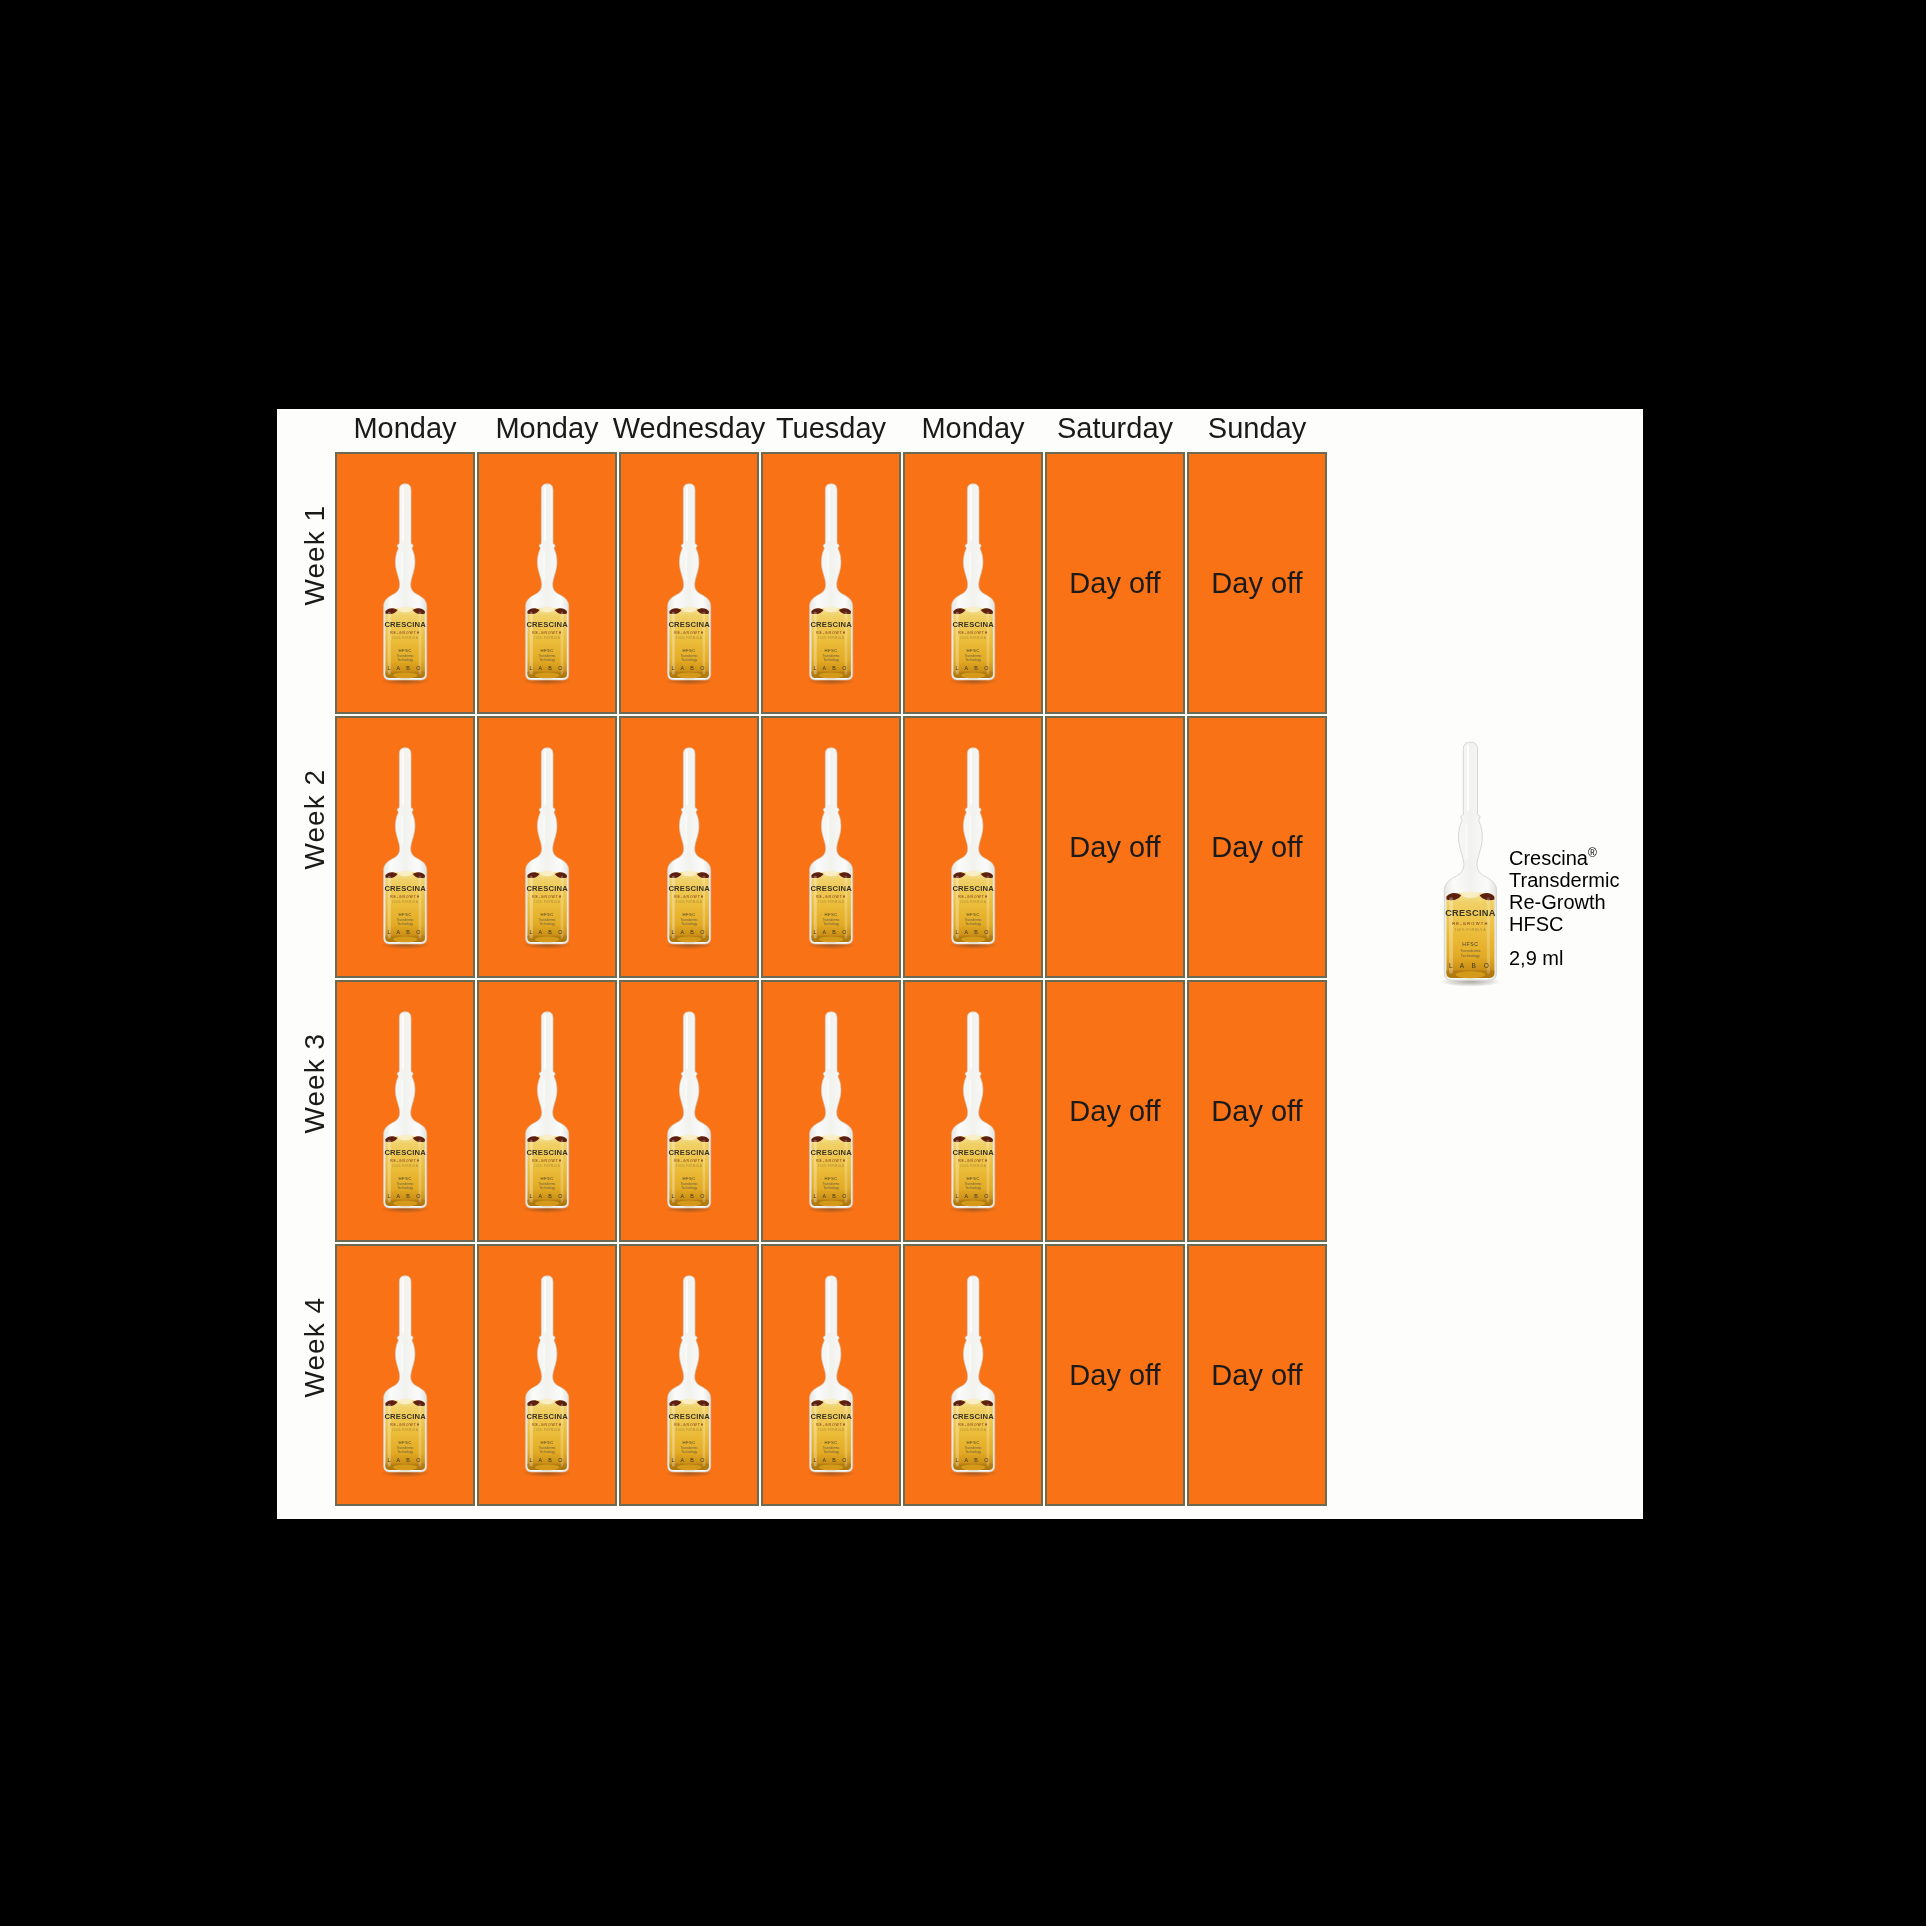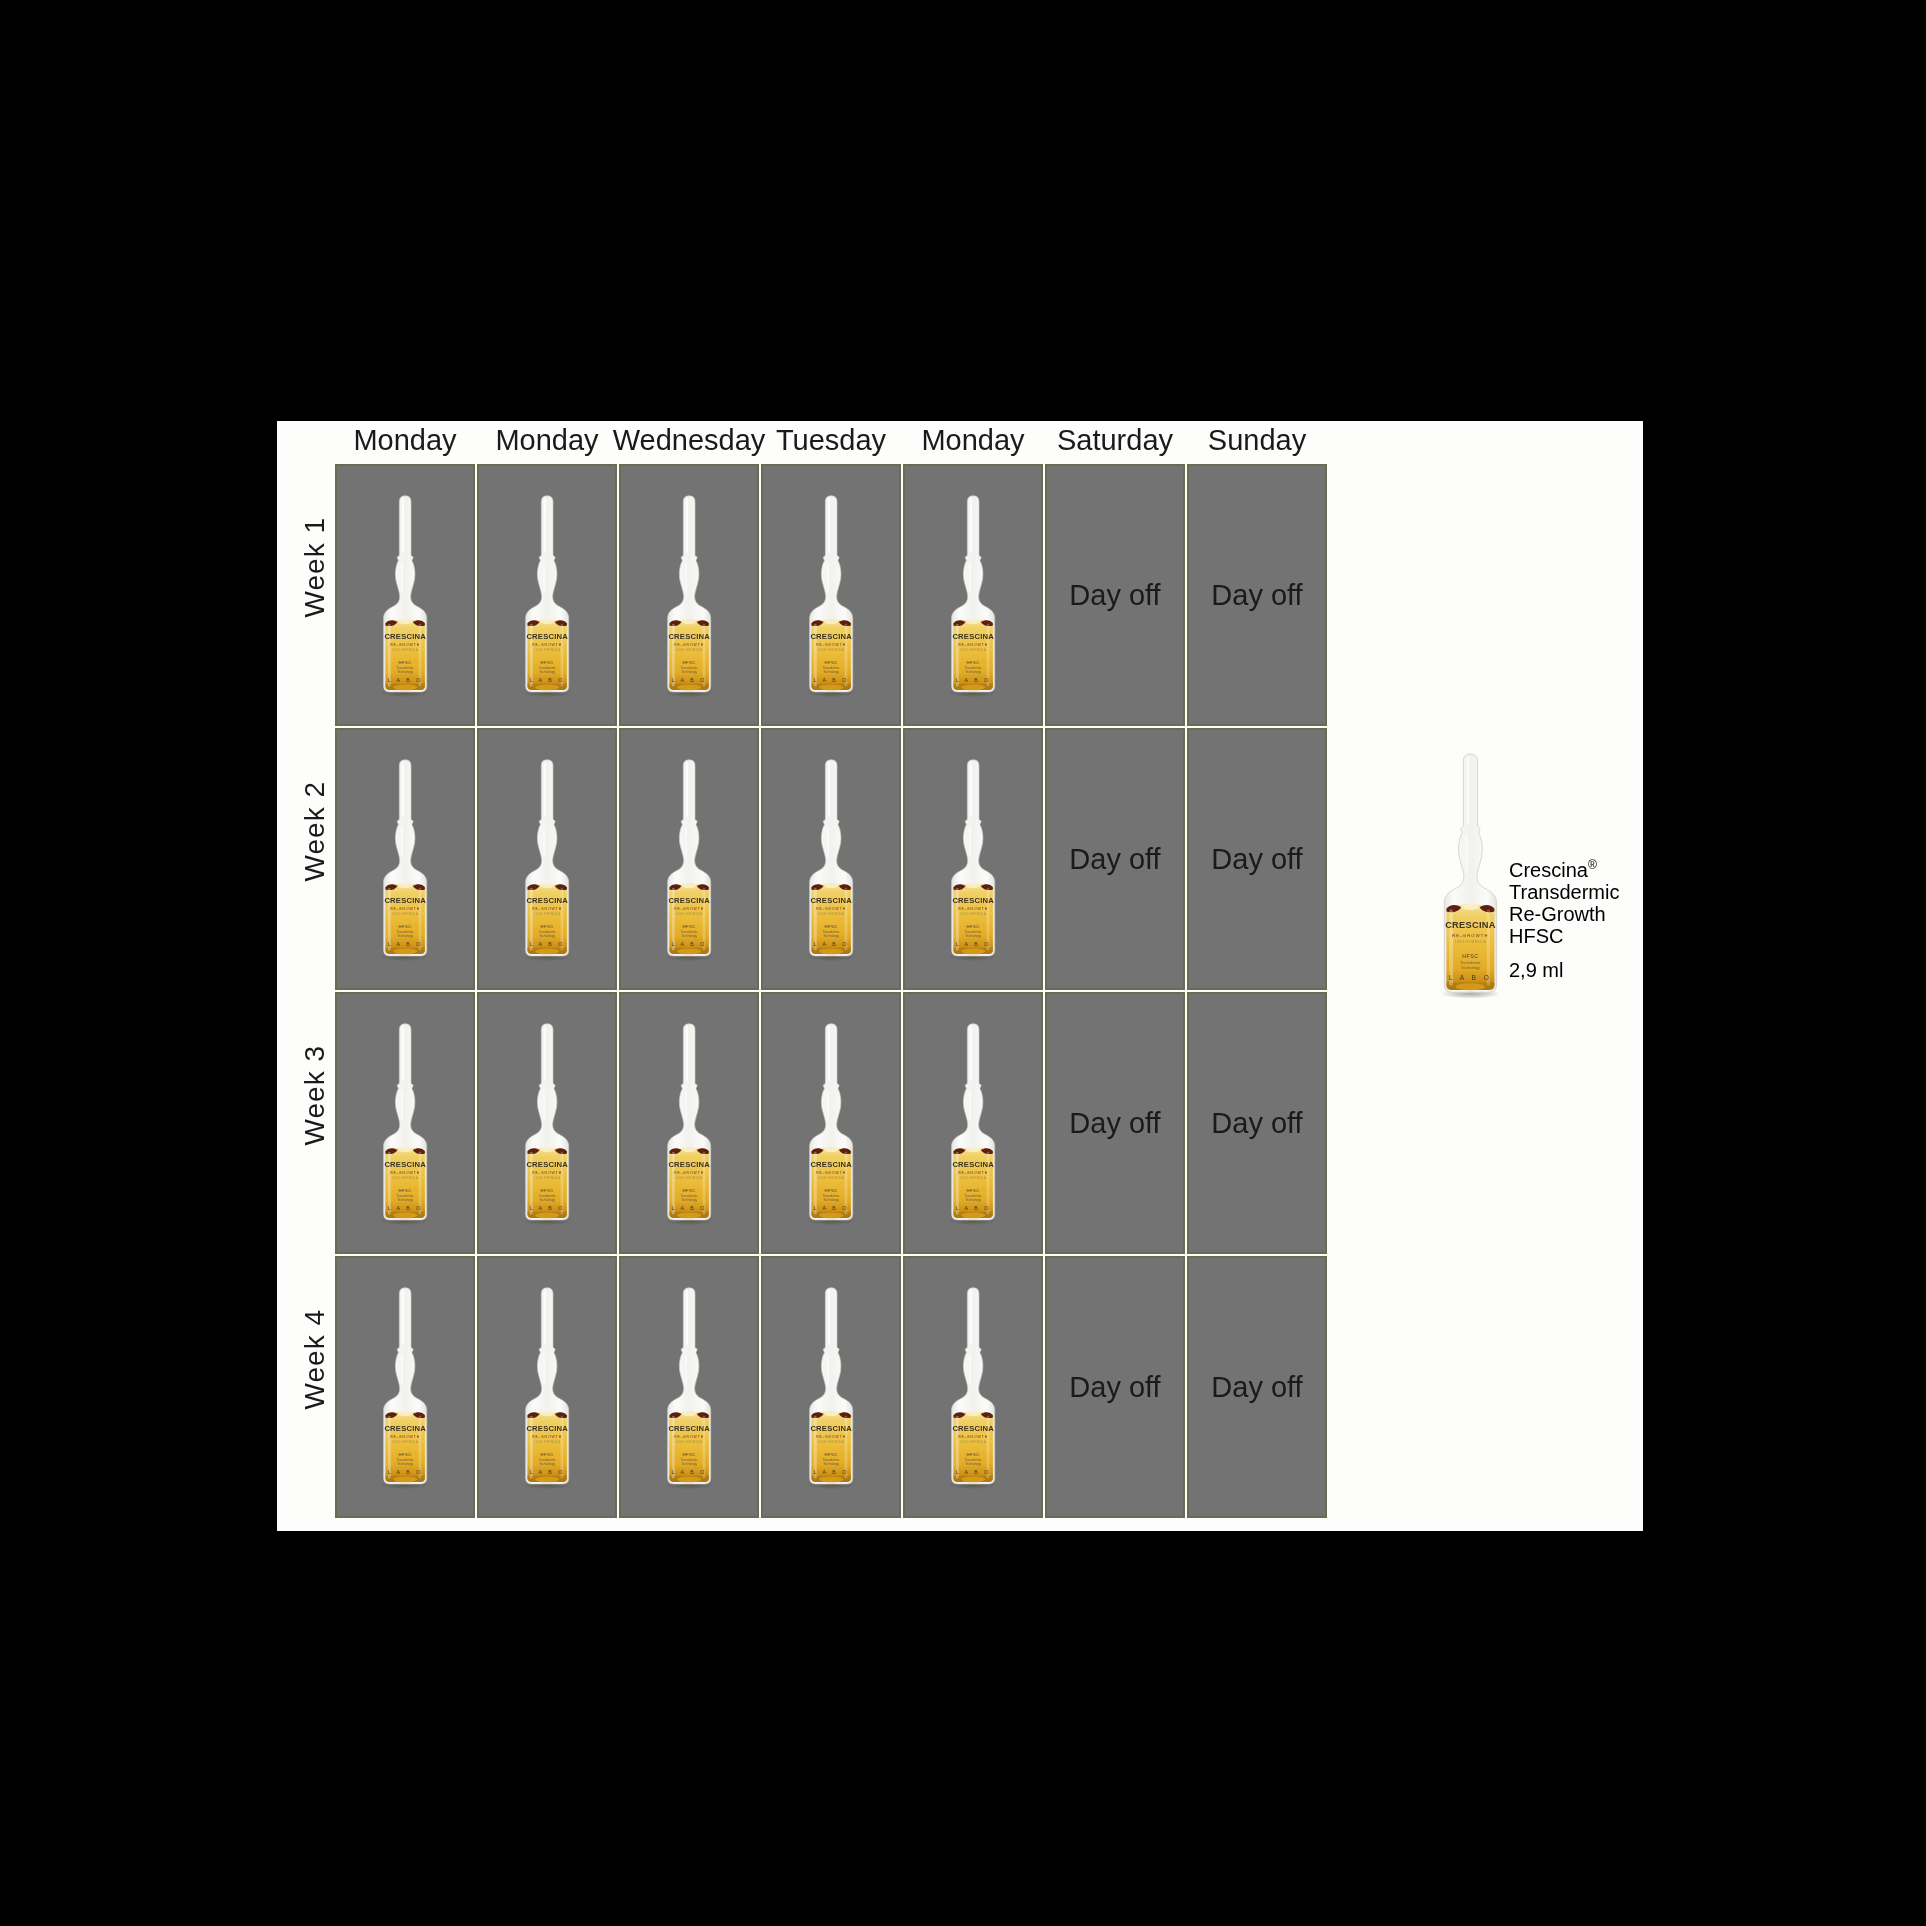--- a/index.html
+++ b/index.html
@@ -1,21 +1,21 @@
 <!DOCTYPE html>
 <html><head>
 <meta charset="utf-8">
 <style>
   html, body { margin:0; padding:0; }
   body {
     width:1927px; height:1927px; overflow:hidden;
     background:#000000; position:relative;
     font-family:"Liberation Sans","DejaVu Sans",sans-serif;
   }
-  .canvas { position:absolute; inset:0; background:#000;margin-top:12px; }
+  .canvas { position:absolute; inset:0; background:#000; }
   .panel {
     position:absolute; left:277px; top:409px; width:1366px; height:1110px;
     background:#fdfdfc;
   }
   
   .grid {
     position:absolute; left:20px; top:0;
     display:grid;
     grid-template-columns:36px repeat(7,140px);
     grid-template-rows:41px repeat(4,262px);
@@ -26,21 +26,21 @@
     display:flex; align-items:flex-end; justify-content:center;
     padding-bottom:5px; font-size:29px; color:#1a1a1a; white-space:nowrap;
   }
   .week-cell { display:flex; align-items:center; justify-content:center; }
   .week-cell span {
     writing-mode:vertical-rl; transform:rotate(180deg);
     font-size:28px; color:#1a1a1a; letter-spacing:1px;
     margin-bottom:55px; white-space:nowrap;
   }
   .cell {
-    border:2px solid #6b6a52; background:#737373;
+    border:2px solid #6b6a52; background:#f97316;
     display:flex; align-items:center; justify-content:center;
   }
   .dayoff-cell span { font-size:29px; color:#1a1a1a; }
   .amp-cell svg.amp { height:210px; width:auto; display:block; }
   
   .product-amp { position:absolute; left:1158px; top:326px; }
   .product-amp svg { height:255px; width:auto; display:block; }
   .product-text {
     position:absolute; left:1232px; top:438px;
     font-size:20px; line-height:22px; color:#000000;

